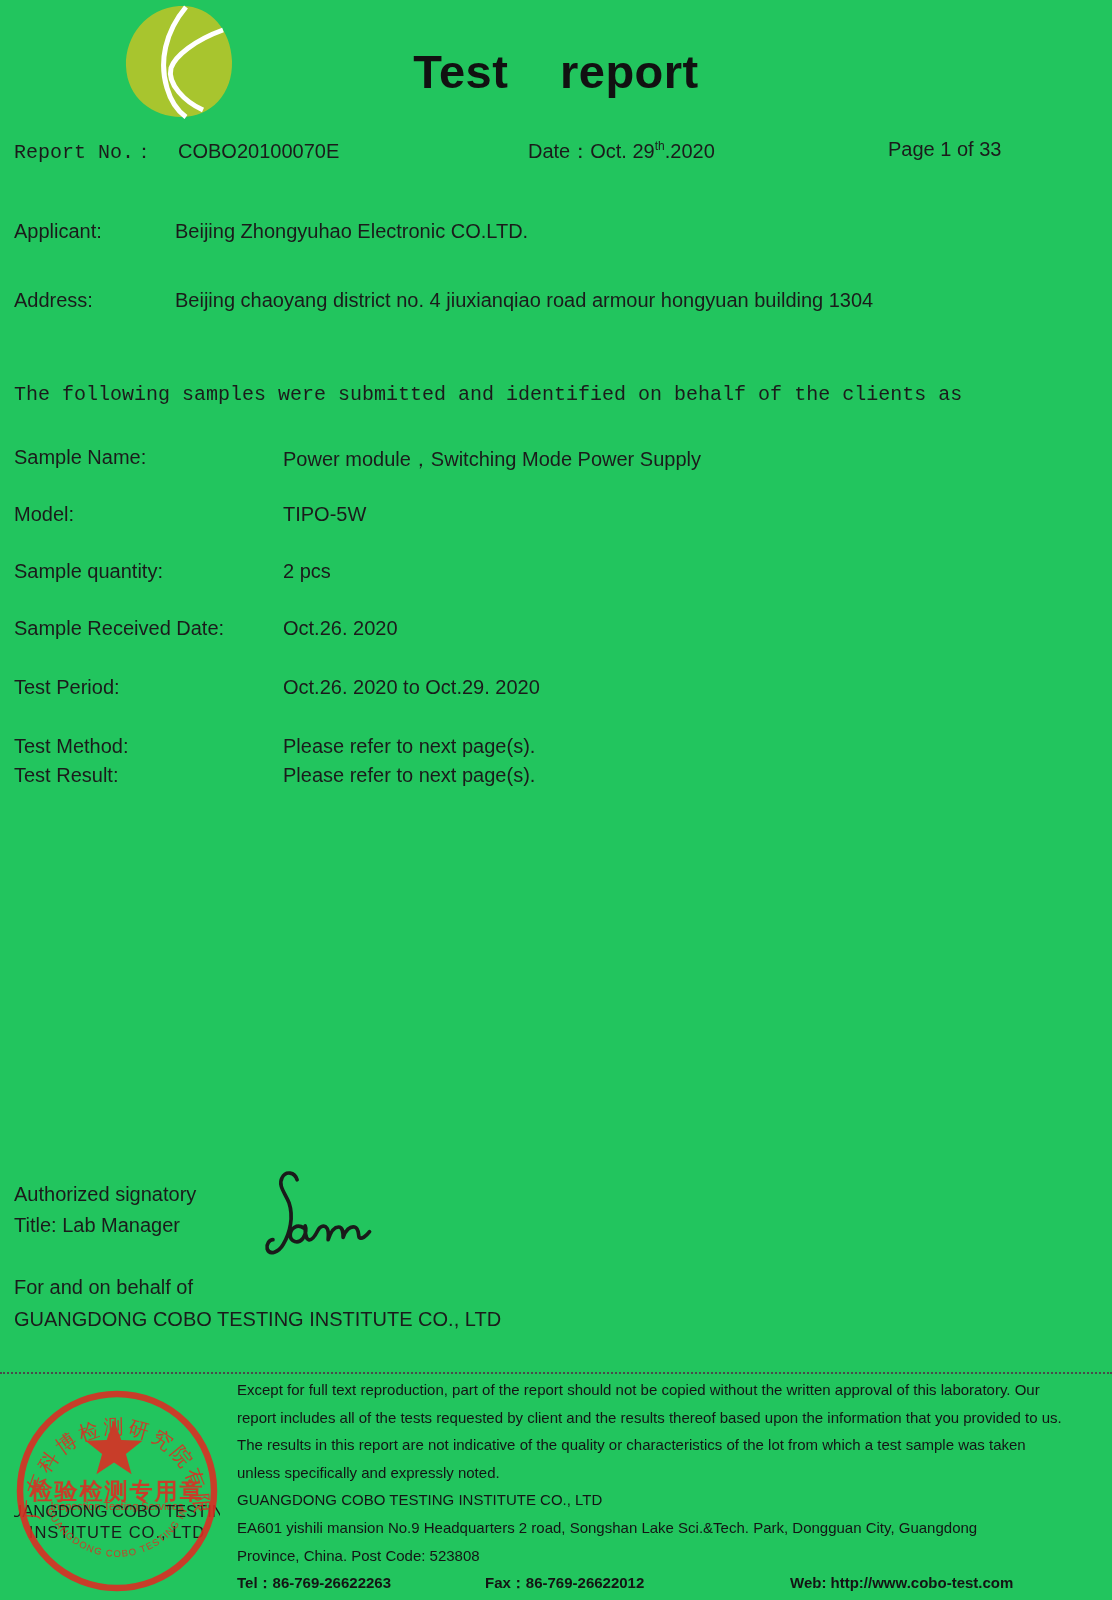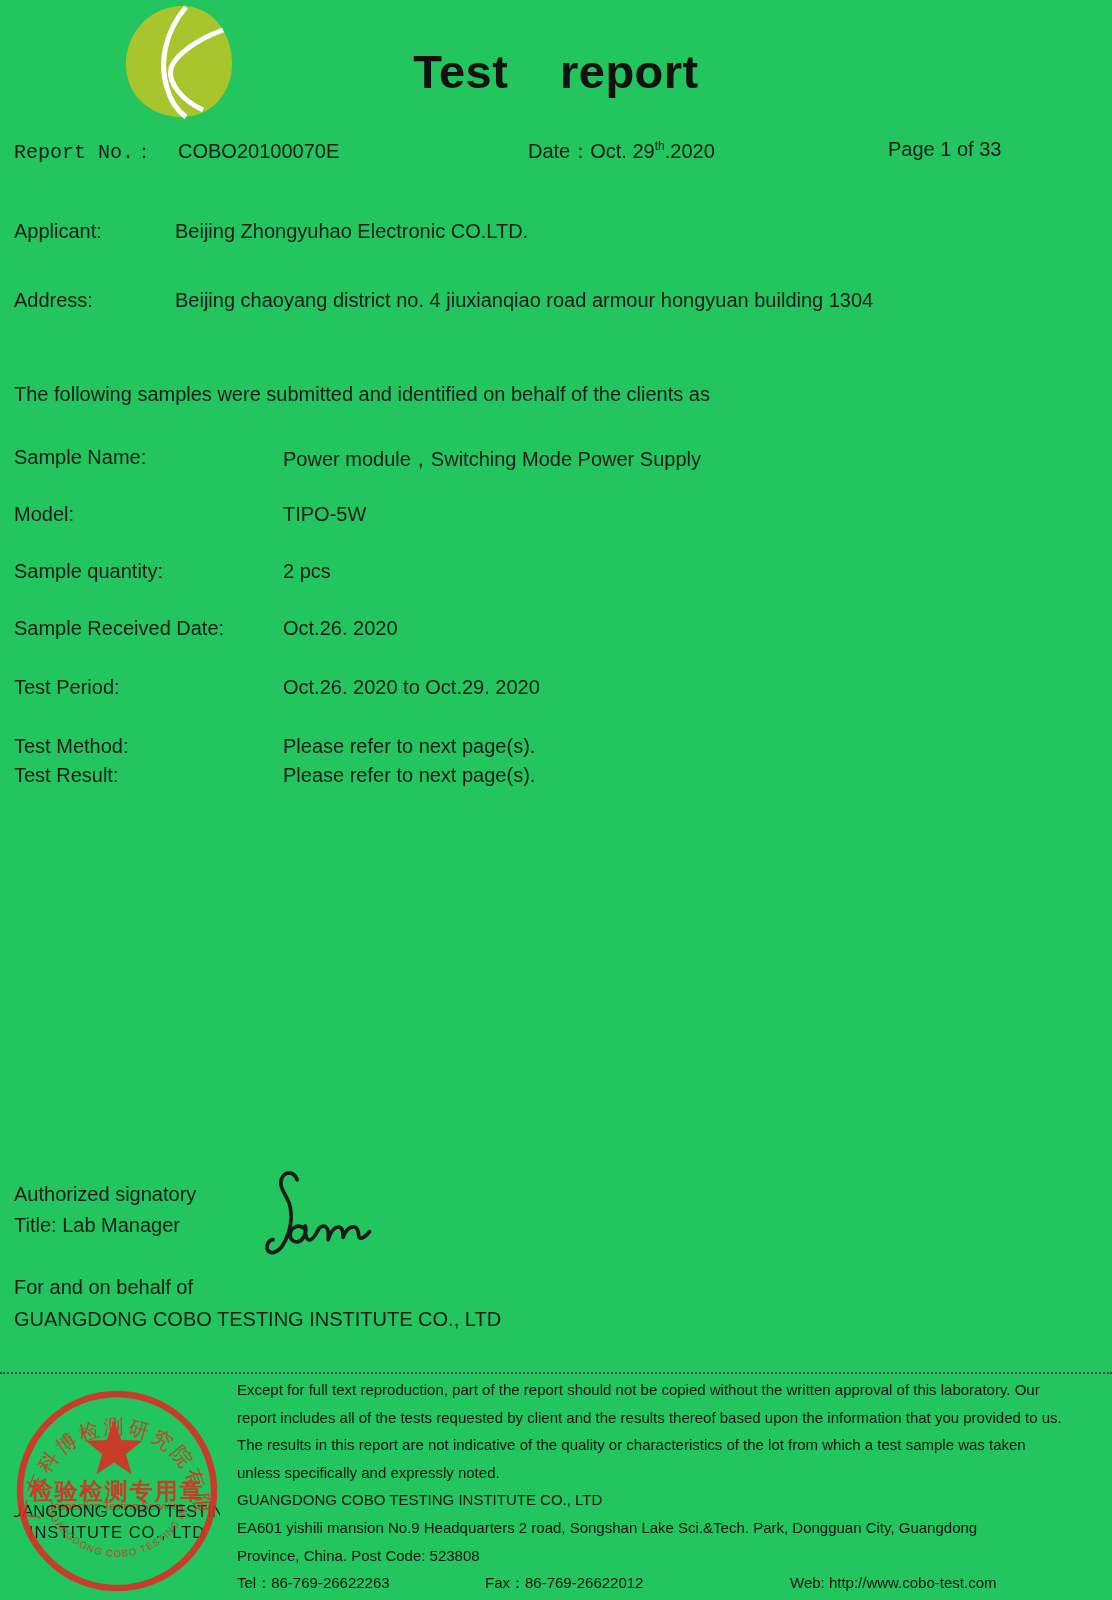--- a/index.html
+++ b/index.html
@@ -20,30 +20,30 @@
   .hdr-date   { position:absolute; left:528px; }
   .hdr-page   { position:absolute; left:888px; }
   .lblgap { display:inline-block; margin-right:24px;font-family:Liberation Mono, monospace; }
   sup { font-size:12px; }
 
   .fieldrow { left:14px; font-size:20px; white-space:nowrap; }
   .fieldrow .flabel { display:inline-block; vertical-align:top; }
   .fieldrow.app .flabel { width:161px; }
   .fieldrow.smp .flabel { width:269px; }
 
-  .intro { left:14px; top:383px; font-size:20px; }
+  .intro { left:14px; top:383px; font-size:20px;font-family:Liberation Mono, monospace; }
 
   .sigline { left:14px; font-size:20px; }
   .signature-svg { left:258px; top:1168px; width:138px; height:95px; }
 
   .footer-sep { top:1372px; left:0; width:1112px; height:0; border-top:2px dotted #4a4a4a; }
   .footer-text { left:237px; top:1376px; width:872px; font-size:15px; color:#141414; }
   .fline { line-height:27.6px; height:27.6px; white-space:nowrap; overflow:visible; }
   .telrow { position:relative; }
-  .telrow span { position:absolute; white-space:nowrap; }
+  .telrow span { position:absolute; white-space:nowrap;font-weight:bold; }
   .tel { left:0; } .fax { left:248px; } .web { left:553px; }
 
   .stamp-svg { left:14px; top:1386px; width:206px; height:214px; }
   .stamp-svg text { font-family:"Liberation Sans", sans-serif; }
 </style>
 </head>
 <body>
 
 <div class="page">
 

